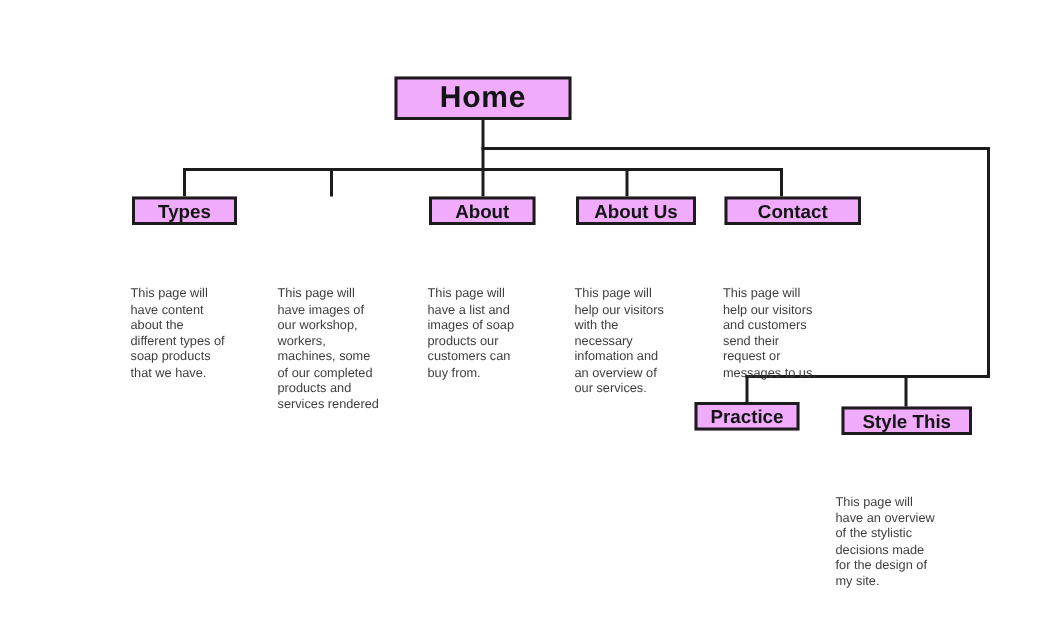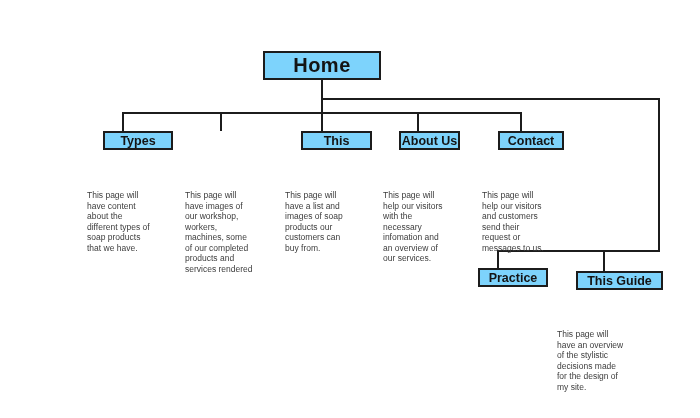--- a/index.html
+++ b/index.html
@@ -13,29 +13,29 @@
   .diagram { position: absolute; left: 0; top: 0; width: 700px; height: 418px; }
 
   
   .line { position: absolute; background: #1c1c1c; }
   .line.h { height: 2px; }
   .line.v { width: 2px; }
 
   
   .node {
     position: absolute;
-    background: #7dd3fc;
+    background: #f0abfc;
     border: 2px solid #1c1c1c;
     display: flex; align-items: center; justify-content: center;
     box-sizing: border-box;
     color: #141414;
     font-weight: bold;
   }
   .node.root { font-size: 20px; letter-spacing: 0.5px; }
-  .node.child { font-size: 12.5px; margin-left: 15px; }
+  .node.child { font-size: 12.5px; }
 
   
   .desc {
     position: absolute;
     width: 82px;
     font-size: 8.5px;
     line-height: 1.24;
     color: #3d3d3d;
     white-space: pre-line;
     margin-top: 35px;
@@ -59,26 +59,26 @@
   <div class="line v" style="left:603px; top:250px; height:22px;"></div>
 
   <div class="node root" style="left:263px; top:51px; width:118px; height:29px;">
     <span>Home</span>
   </div>
 
   <div class="node child" style="left:88px; top:131px; width:70px; height:19px;">
     <span>Types</span>
   </div>
   <div class="node child" style="left:286px; top:131px; width:71px; height:19px;">
-    <span>This</span>
+    <span>About</span>
   </div>
-  <div class="node child" style="left:384px; top:131px; width:61px; height:19px;">
+  <div class="node child" style="left:384px; top:131px; width:80px; height:19px;">
     <span>About Us</span>
   </div>
-  <div class="node child" style="left:483px; top:131px; width:66px; height:19px;">
+  <div class="node child" style="left:483px; top:131px; width:91px; height:19px;">
     <span>Contact</span>
   </div>
 
   <div class="desc" style="left:87px;  top:155px;">This page will
 have content
 about the
 different types of
 soap products
 that we have.</div>
   <div class="desc" style="left:185px; top:155px;">This page will
@@ -106,21 +106,21 @@
 help our visitors
 and customers
 send their
 request or
 messages to us.</div>
 
   <div class="node child" style="left:463px; top:268px; width:70px; height:19px;">
     <span>Practice</span>
   </div>
   <div class="node child" style="left:561px; top:271px; width:87px; height:19px;">
-    <span>This Guide</span>
+    <span>Style This</span>
   </div>
 
   <div class="desc" style="left:557px; top:294px;">This page will
 have an overview
 of the stylistic
 decisions made
 for the design of
 my site.</div>
 
 </div>

